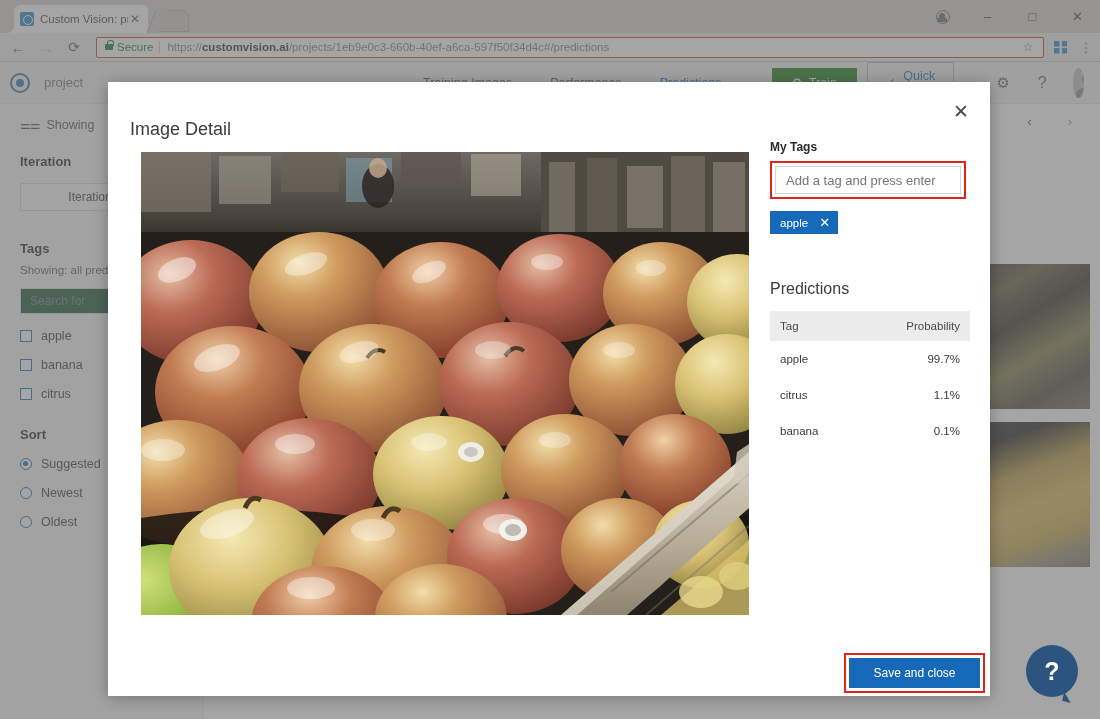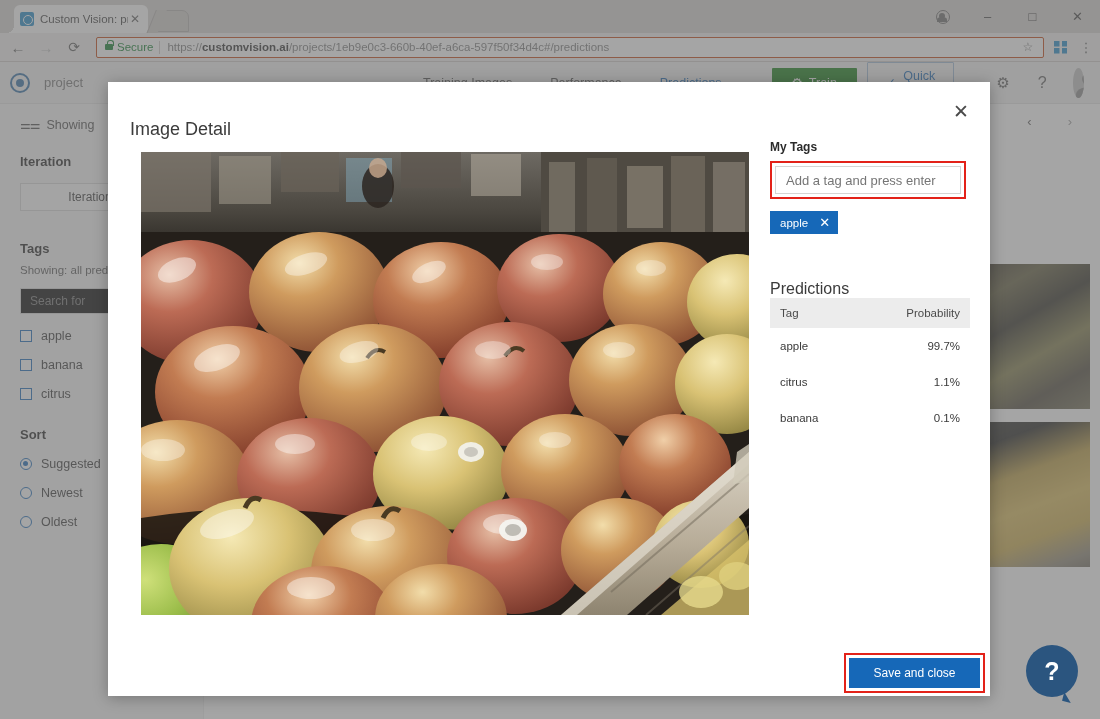--- a/index.html
+++ b/index.html
@@ -208,21 +208,21 @@
   #filter-label { font-size: 12.5px; color: #4a4a4a; }
   .side-head { font-size: 13px; font-weight: 700; color: #1f1f1f; margin-bottom: 14px; }
   #iteration-box {
     width: 150px; height: 28px; border: 1px solid #d8d8d8; background: #fdfdfd;
     font-size: 12px; color: #333; display: flex; align-items: center;
     justify-content: center; cursor: pointer;
   }
   .spacer-lg { height: 30px; }
   #showing-text { font-size: 11.5px; color: #555; margin: -6px 0 12px 0; white-space: nowrap; }
   #tag-search {
-    width: 150px; height: 26px; border: 1px solid #d8d8d8; background: #000000;
+    width: 150px; height: 26px; border: 1px solid #d8d8d8; background: #14532d;
     font-size: 12px; color: #9a9a9a; padding: 0 9px; outline: none;
     font-family: "Liberation Sans", sans-serif;
   }
   .check-row { display: flex; align-items: center; gap: 9px; margin-top: 15px; cursor: pointer; }
   .checkbox {
     width: 12px; height: 12px; border: 1.4px solid #1668b8; background: #fff; flex: 0 0 12px;
   }
   .check-label { font-size: 12.5px; color: #333; }
   .radio-row { display: flex; align-items: center; gap: 9px; margin-top: 15px; cursor: pointer; }
   .radio {
@@ -297,21 +297,21 @@
   #tag-chips { margin-top: 12px; display: flex; gap: 6px; flex-wrap: wrap; }
   .chip {
     background: #1668b8; color: #ffffff; font-size: 11.5px;
     padding: 5px 8px 5px 10px; display: flex; align-items: center; gap: 11px;
     cursor: default;
   }
   .chip-x { font-size: 13px; cursor: pointer; font-weight: 400; line-height: 1; }
   #predictions-title {
     margin-top: 46px; font-size: 16px; color: #3b3b3b; font-weight: 400;
   }
-  #pred-table { width: 200px; border-collapse: collapse; }
+  #pred-table { margin-top: 13px; width: 200px; border-collapse: collapse; }
   #pred-table thead td {
     background: #ececec; font-size: 11.5px; color: #4a4a4a;
     padding: 9px 10px; font-weight: 400;
   }
   #pred-table thead td.right, #pred-table tbody td.right { text-align: right; }
   #pred-table tbody td {
     font-size: 11.5px; color: #3a3a3a; padding: 12px 10px;
   }
 
   #save-highlight {

